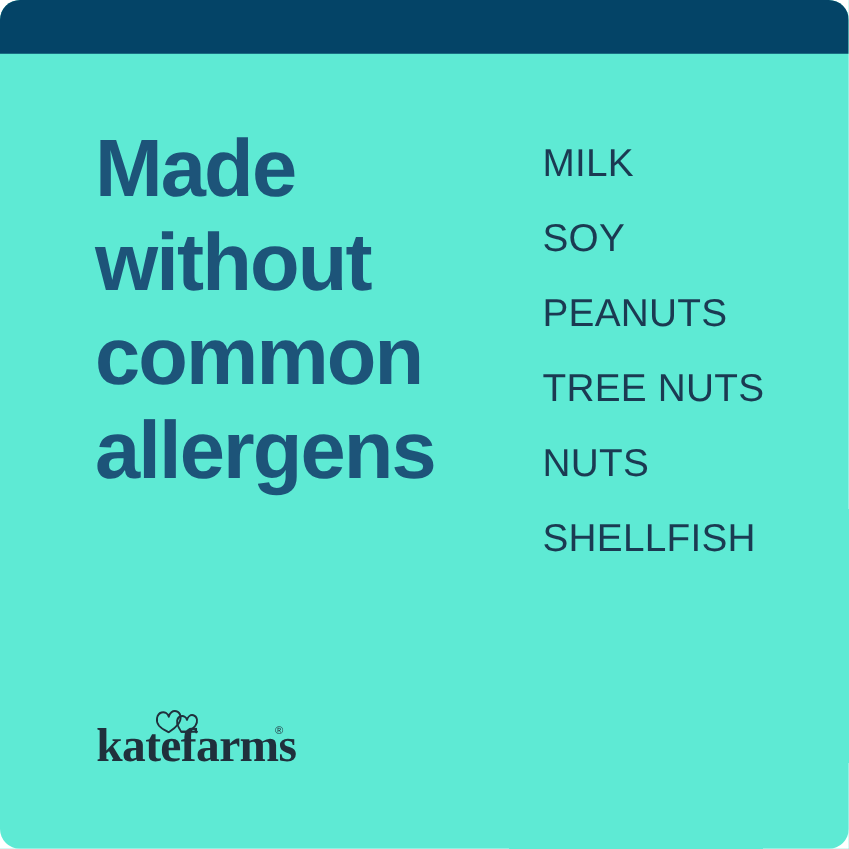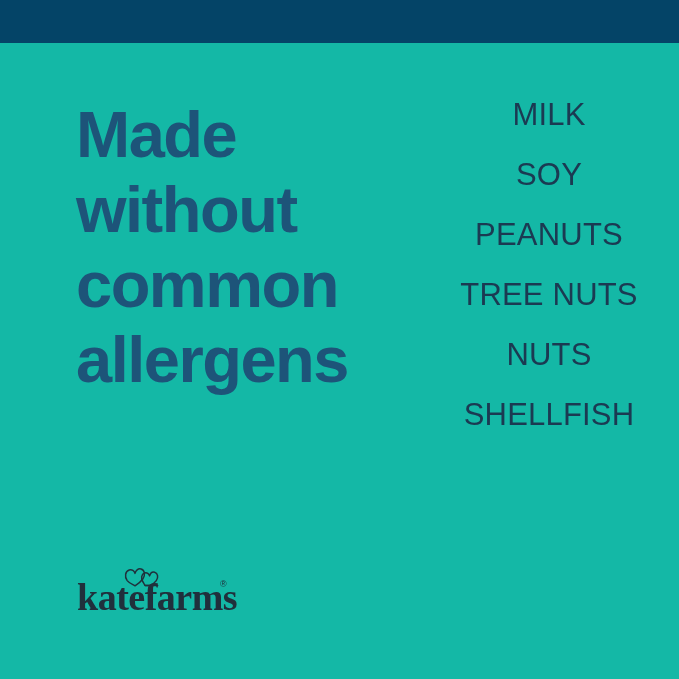--- a/index.html
+++ b/index.html
@@ -8,22 +8,23 @@
   }
   body {
     background: #ffffff;
     font-family: "Liberation Sans", sans-serif;
   }
 
   #page {
     position: relative;
     width: 679px;
     height: 679px;
-    background: #14b8a6;
+    background: #5eead4;
     overflow: hidden;
+    border-radius: 16px;
   }
 
   
   #top-band {
     position: absolute;
     left: 0;
     top: 0;
     width: 679px;
     height: 43px;
     background: #044467;
@@ -78,23 +79,22 @@
     font-family: "Liberation Sans", sans-serif;
     font-size: 9px;
     line-height: 9px;
     color: #20303c;
   }
 
   
   #allergen-list {
     position: absolute;
     left: 434px;
-    top: 98px;
+    top: 114px;
     width: 230px;
-    text-align: center;
   }
   .allergen-item {
     height: 60px;
     font-family: "Liberation Sans", sans-serif;
     font-weight: normal;
     font-size: 31px;
     line-height: 34px;
     letter-spacing: 0.2px;
     color: #1b3a52;
     white-space: nowrap;

